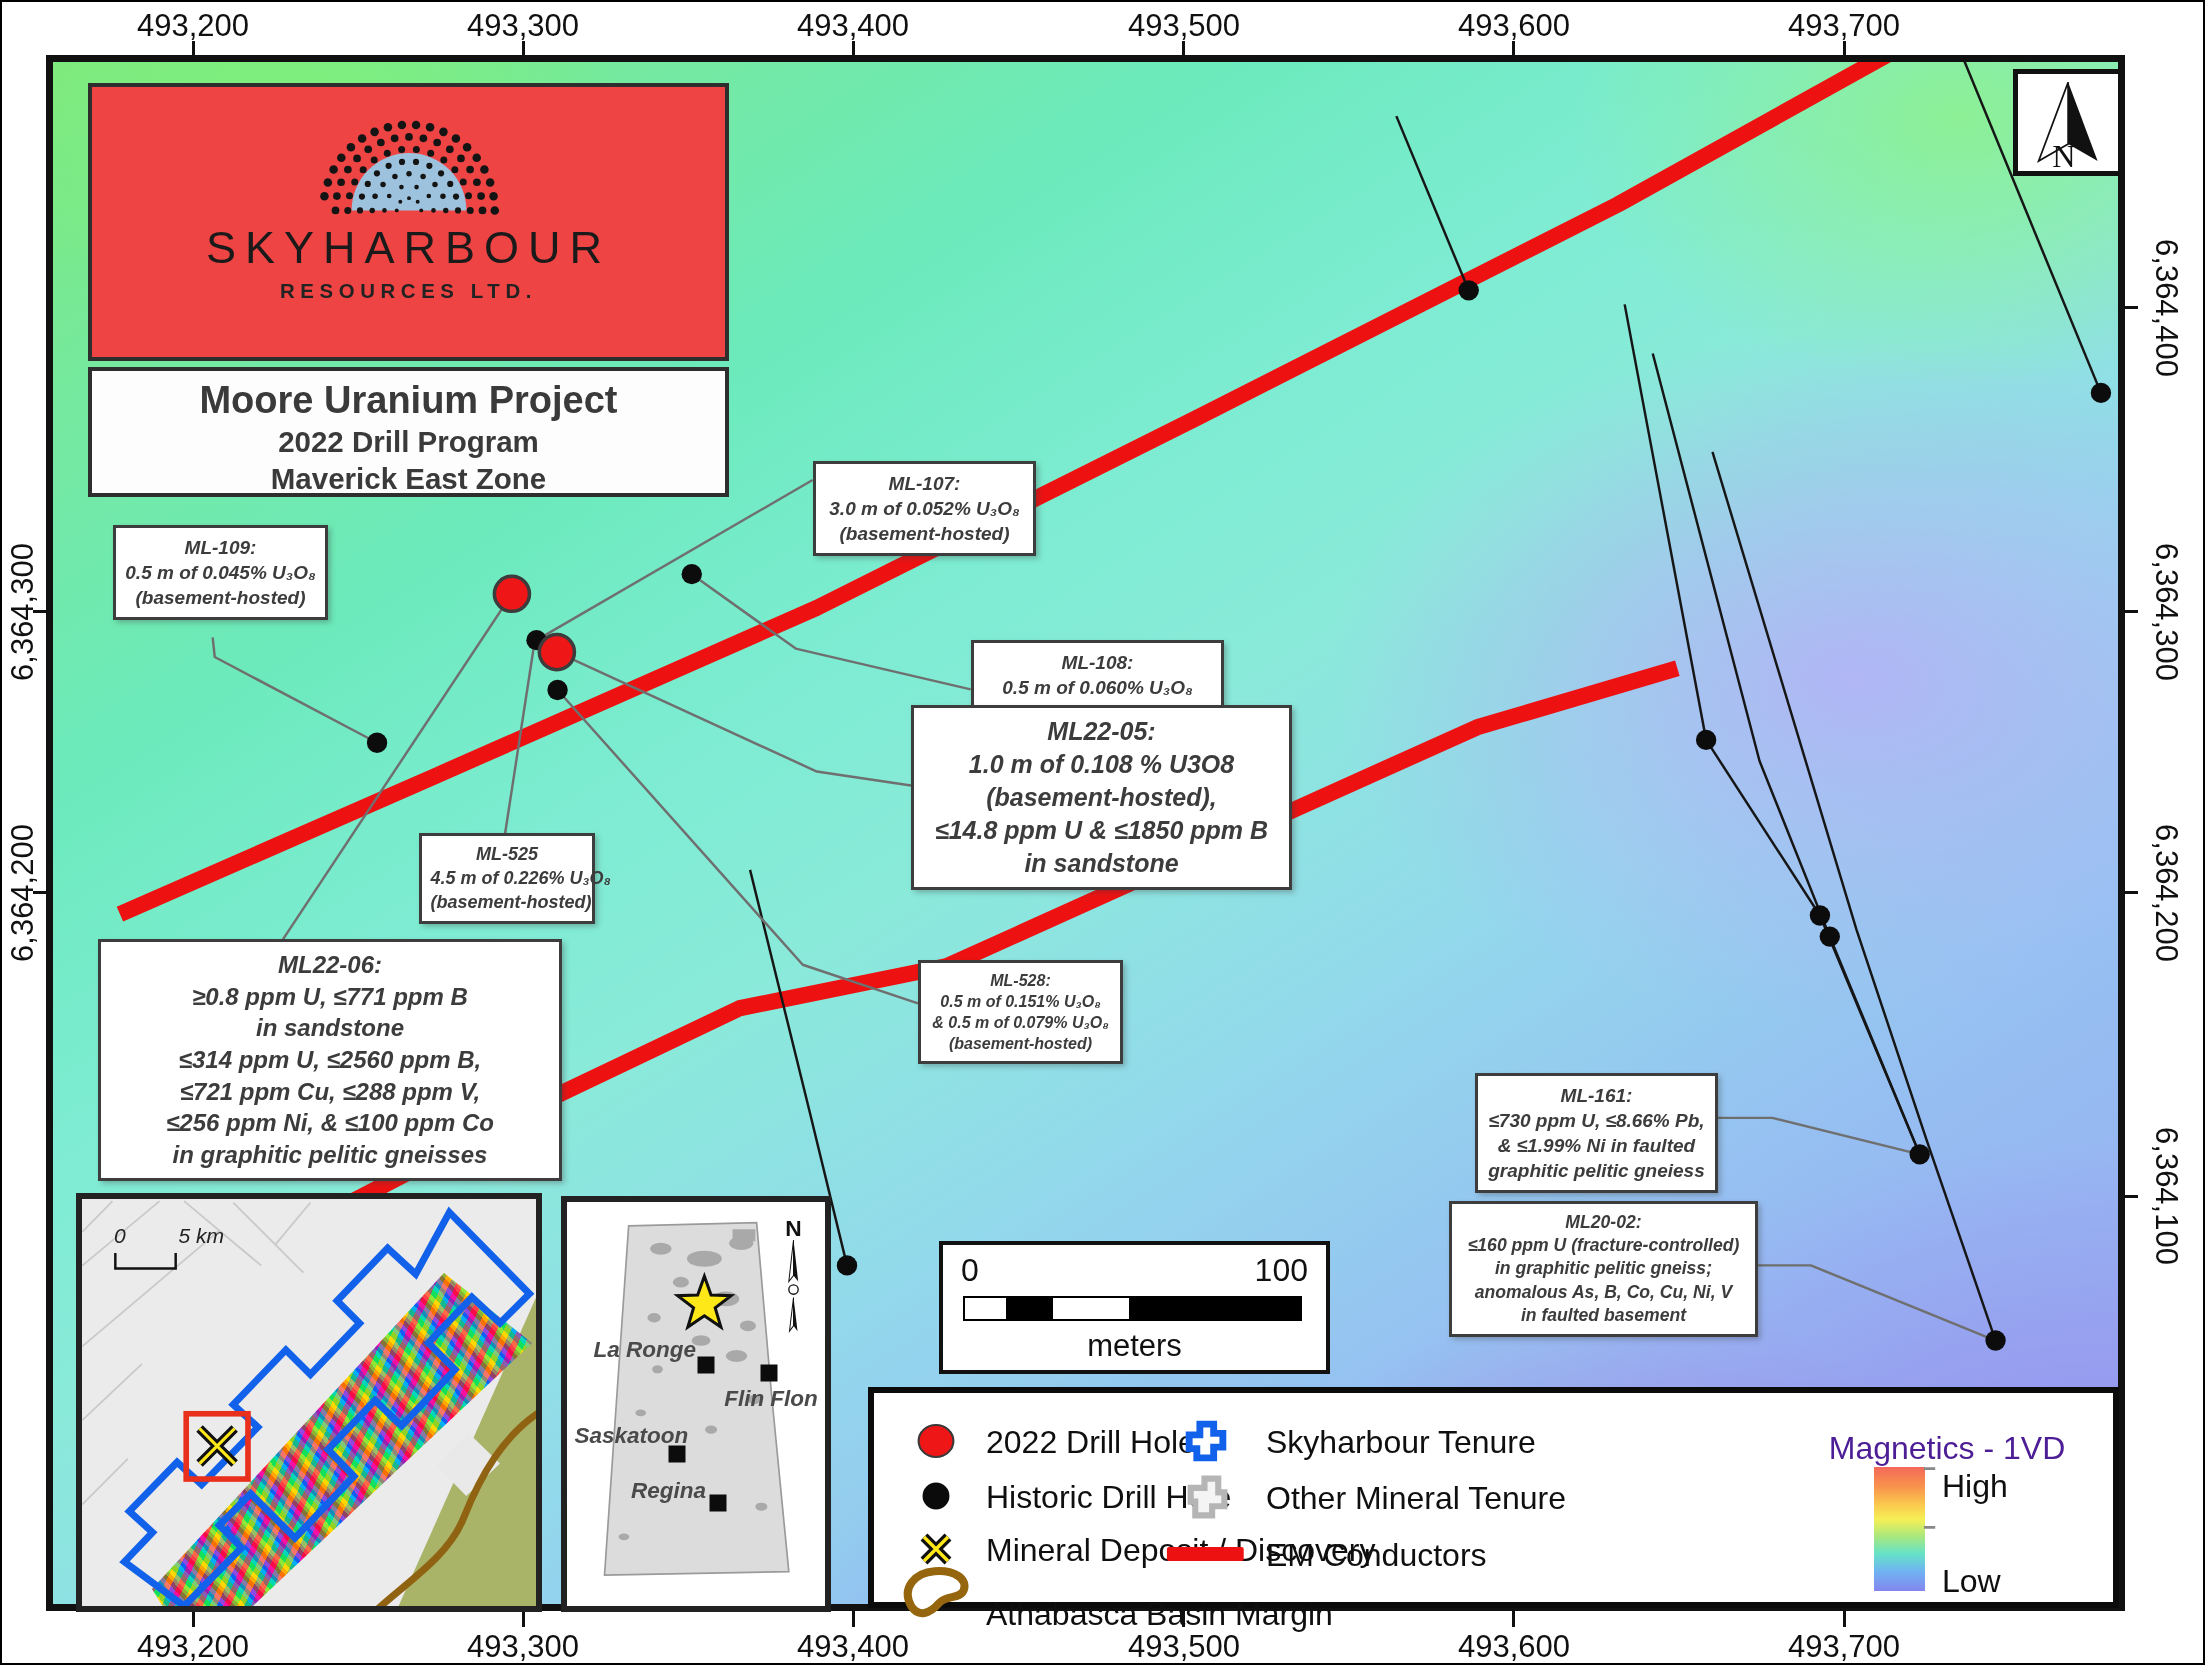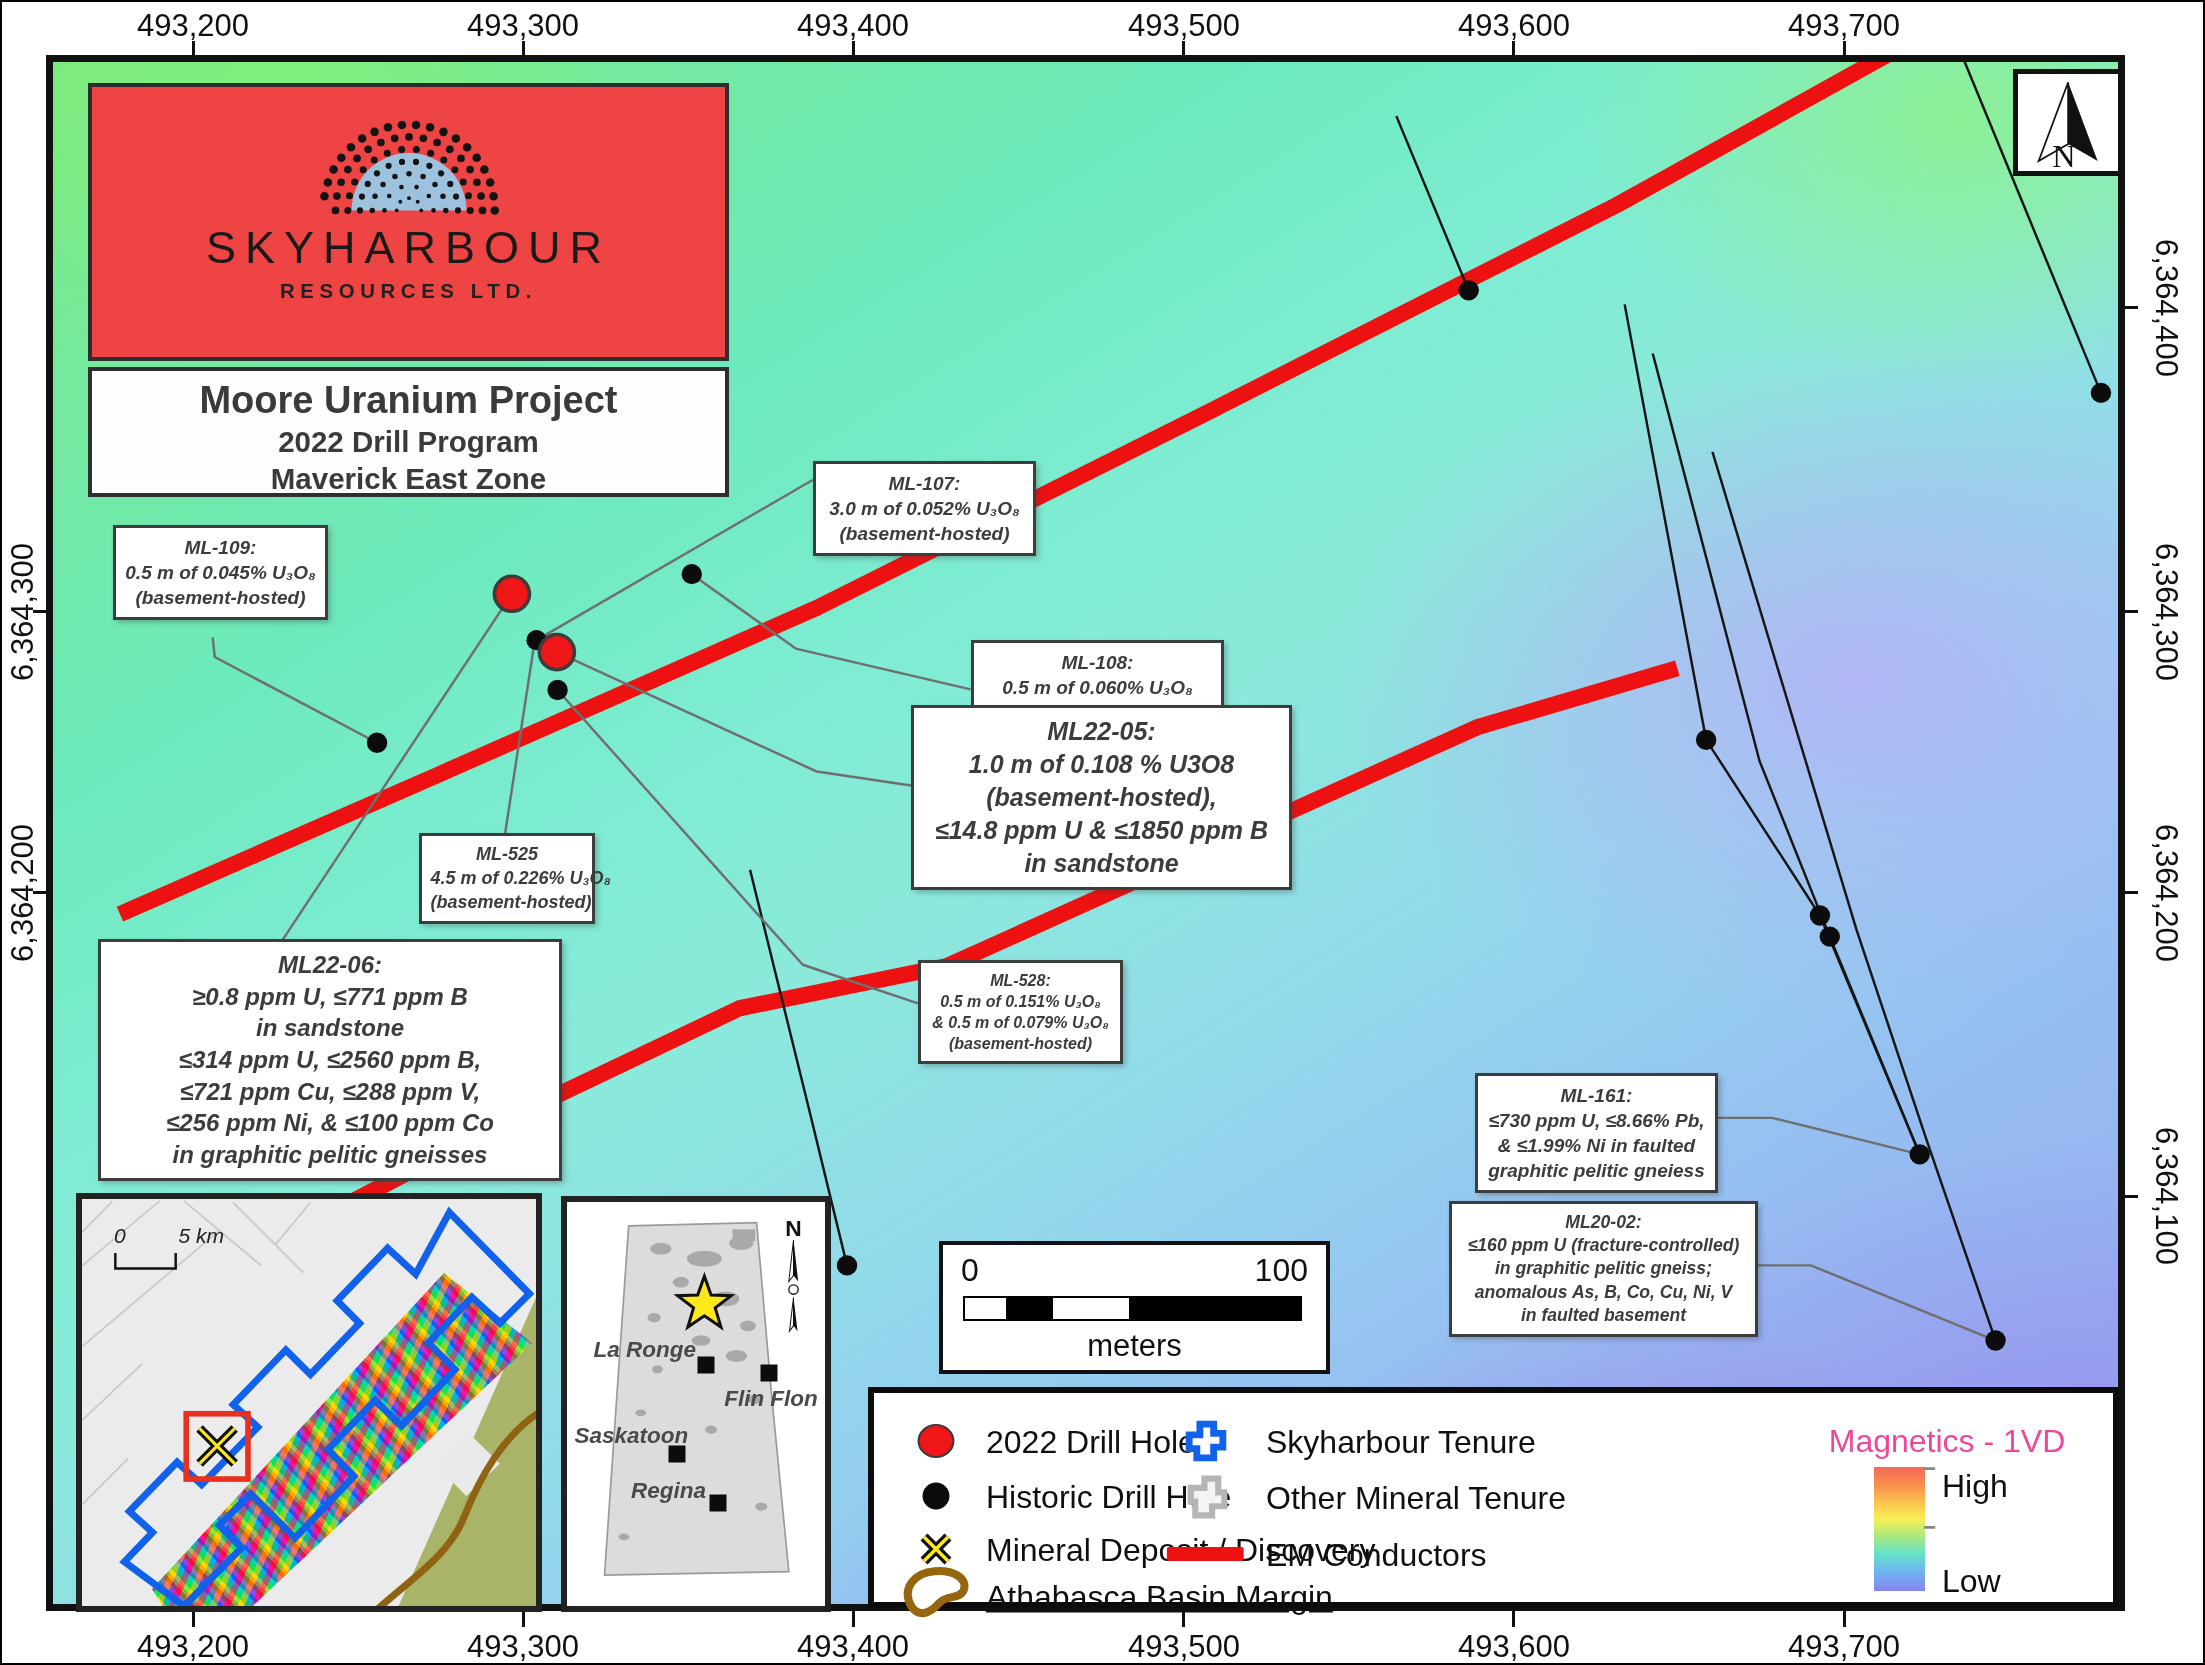--- a/index.html
+++ b/index.html
@@ -44,21 +44,21 @@
   .scalebar{position:absolute;left:937px;top:1239px;width:391px;height:133px;background:#fff;
     border:4.2px solid #111;box-sizing:border-box;}
   .sb-num{position:absolute;top:7px;font-size:32px;color:#111;}
   .sb-bar{position:absolute;left:19.7px;top:51px;width:339px;height:25px;border:2.1px solid #000;box-sizing:border-box;display:flex;}
   .sb-unit{position:absolute;top:83px;width:100%;text-align:center;font-size:31px;color:#111;}
   
   .legend-box{position:absolute;left:866px;top:1385px;width:1251px;height:221px;background:#fff;
     border:6.3px solid #0b0b0b;box-sizing:border-box;}
   .lg-label{position:absolute;font-size:32px;color:#0f0f0f;white-space:nowrap;transform:translateY(-50%);}
   .lg-icon{position:absolute;transform:translate(-50%,-50%);}
-  .lg-title{position:absolute;font-size:32px;color:#ec4899;transform:translate(-50%,-50%);white-space:nowrap;}
+  .lg-title{position:absolute;font-size:32px;color:#4c1d95;transform:translate(-50%,-50%);white-space:nowrap;margin-top:7px;}
   .lg-ramp{position:absolute;width:51px;height:124px;
     background:linear-gradient(180deg,#f4695a 0%,#f8934c 16%,#fbc84e 30%,#f6ef55 42%,#a8e87e 56%,#66e2c8 70%,#6fb4f2 84%,#8486ee 100%);}
   
   .inset{position:absolute;background:#fff;border:6.3px solid #222;box-sizing:border-box;overflow:hidden;}
   #inset-claims{left:74px;top:1191px;width:466px;height:419px;background:#ebebeb;}
   #inset-sask{left:559px;top:1194px;width:270px;height:416px;}
   .mag-band{position:absolute;left:0;top:0;width:466px;height:419px;
     background:
       repeating-linear-gradient(115deg, rgba(255,0,128,.55) 0 6.3px, rgba(0,230,120,.45) 6.3px 12.6px, rgba(255,200,0,.5) 12.6px 19px, rgba(0,128,255,.4) 19px 25px),
       repeating-linear-gradient(47deg, #f01800 0 4.2px, #ff8800 4.2px 7.7px, #ffe800 7.7px 12px, #22dd44 12px 17px, #00ccee 17px 21px, #2244ee 21px 24.6px, #ee22cc 24.6px 29px);
@@ -406,21 +406,21 @@
           </svg></div>
         <div class="lg-label" style="left: 112px; top: 104px;">Historic Drill Hole</div>
         <div class="lg-icon" style="left: 62px; top: 157px;"><svg width="39" height="39" viewBox="0 0 52 52">
             <path d="M10,10 L42,42 M42,10 L10,42" stroke="#111" stroke-width="13"></path>
             <path d="M10,10 L42,42 M42,10 L10,42" stroke="#ffe818" stroke-width="4.5"></path>
           </svg></div>
         <div class="lg-label" style="left: 112px; top: 157px;">Mineral Deposit / Discovery</div>
         <div class="lg-icon" style="left: 62px; top: 204px;"><svg width="73" height="62" viewBox="0 0 100 84">
             <path d="M16,56 C2,30 22,10 48,8 C74,6 94,18 88,34 C83,47 64,40 54,52 C42,66 26,72 16,56 Z" fill="#fff" stroke="#96660f" stroke-width="11"></path>
           </svg></div>
-        <div class="lg-label" style="left: 112px; top: 204px; text-decoration: underline;">Athabasca Basin Margin</div>
+        <div class="lg-label" style="left: 112px; top: 221px;">Athabasca Basin Margin</div>
         <div class="lg-icon" style="left: 332px; top: 49px;"><svg width="49" height="49" viewBox="0 0 64 64">
             <path d="M10,24 L24,24 L24,10 L42,10 L42,22 L54,22 L54,40 L42,40 L42,54 L20,54 L20,42 L10,42 Z" fill="#fff" stroke="#1261ea" stroke-width="9"></path>
           </svg></div>
         <div class="lg-label" style="left: 392px; top: 49px;">Skyharbour Tenure</div>
         <div class="lg-icon" style="left: 332px; top: 105px;"><svg width="49" height="49" viewBox="0 0 64 64">
             <path d="M12,20 L30,20 L30,8 L48,8 L48,26 L56,26 L56,44 L40,44 L40,56 L18,56 L18,38 L12,38 Z" fill="#f4f4f4" stroke="#b5b5b5" stroke-width="8"></path>
           </svg></div>
         <div class="lg-label" style="left: 392px; top: 105px;">Other Mineral Tenure</div>
         <div class="lg-icon" style="left: 332px; top: 162px;"><svg width="81" height="19.7" viewBox="0 0 116 28">
             <rect x="2" y="4" width="110" height="20" rx="3" fill="#ee1111"></rect>

